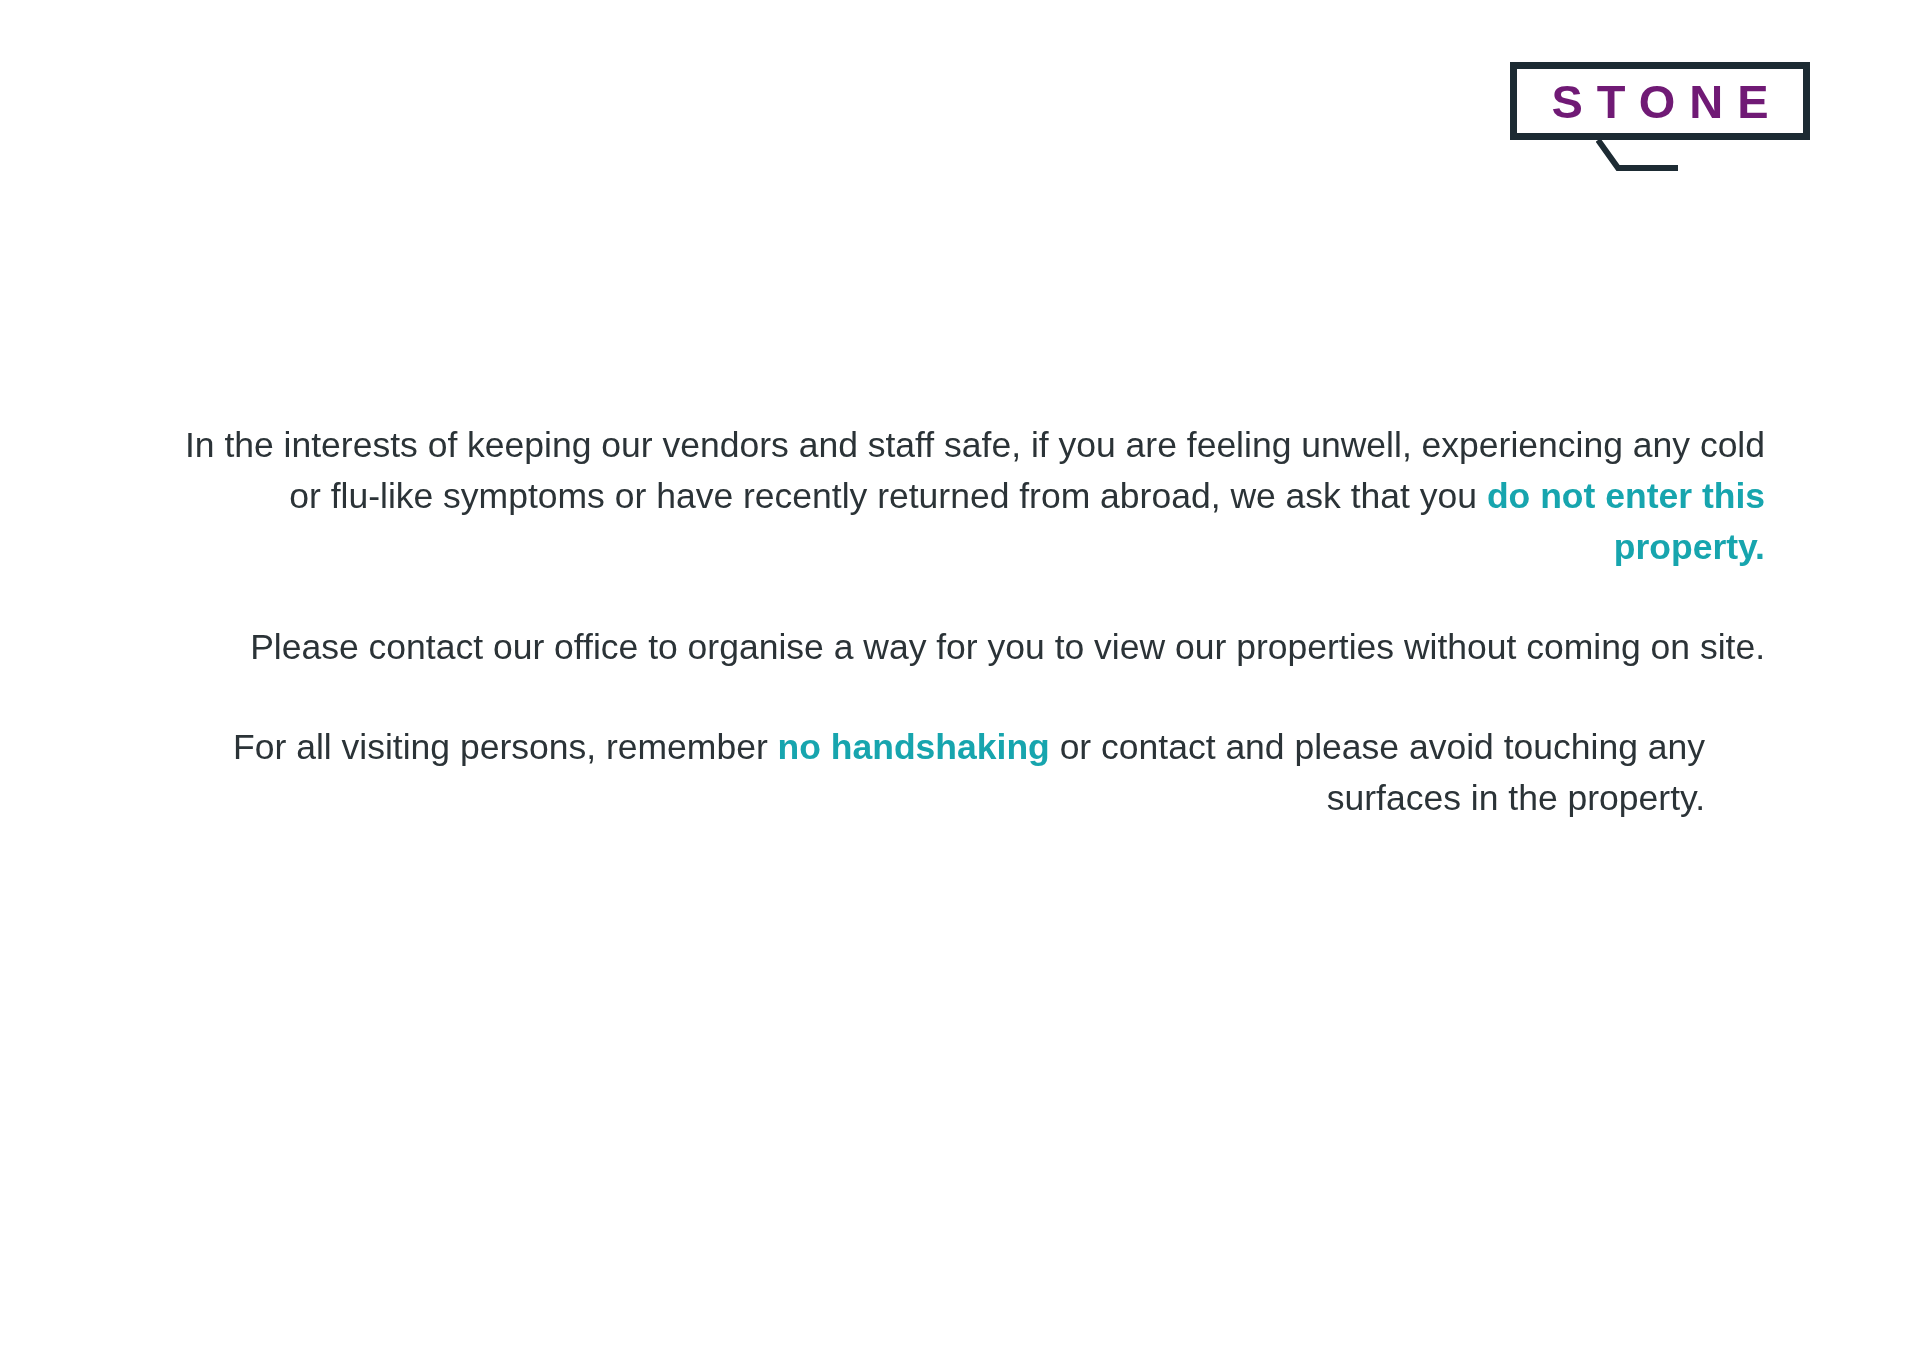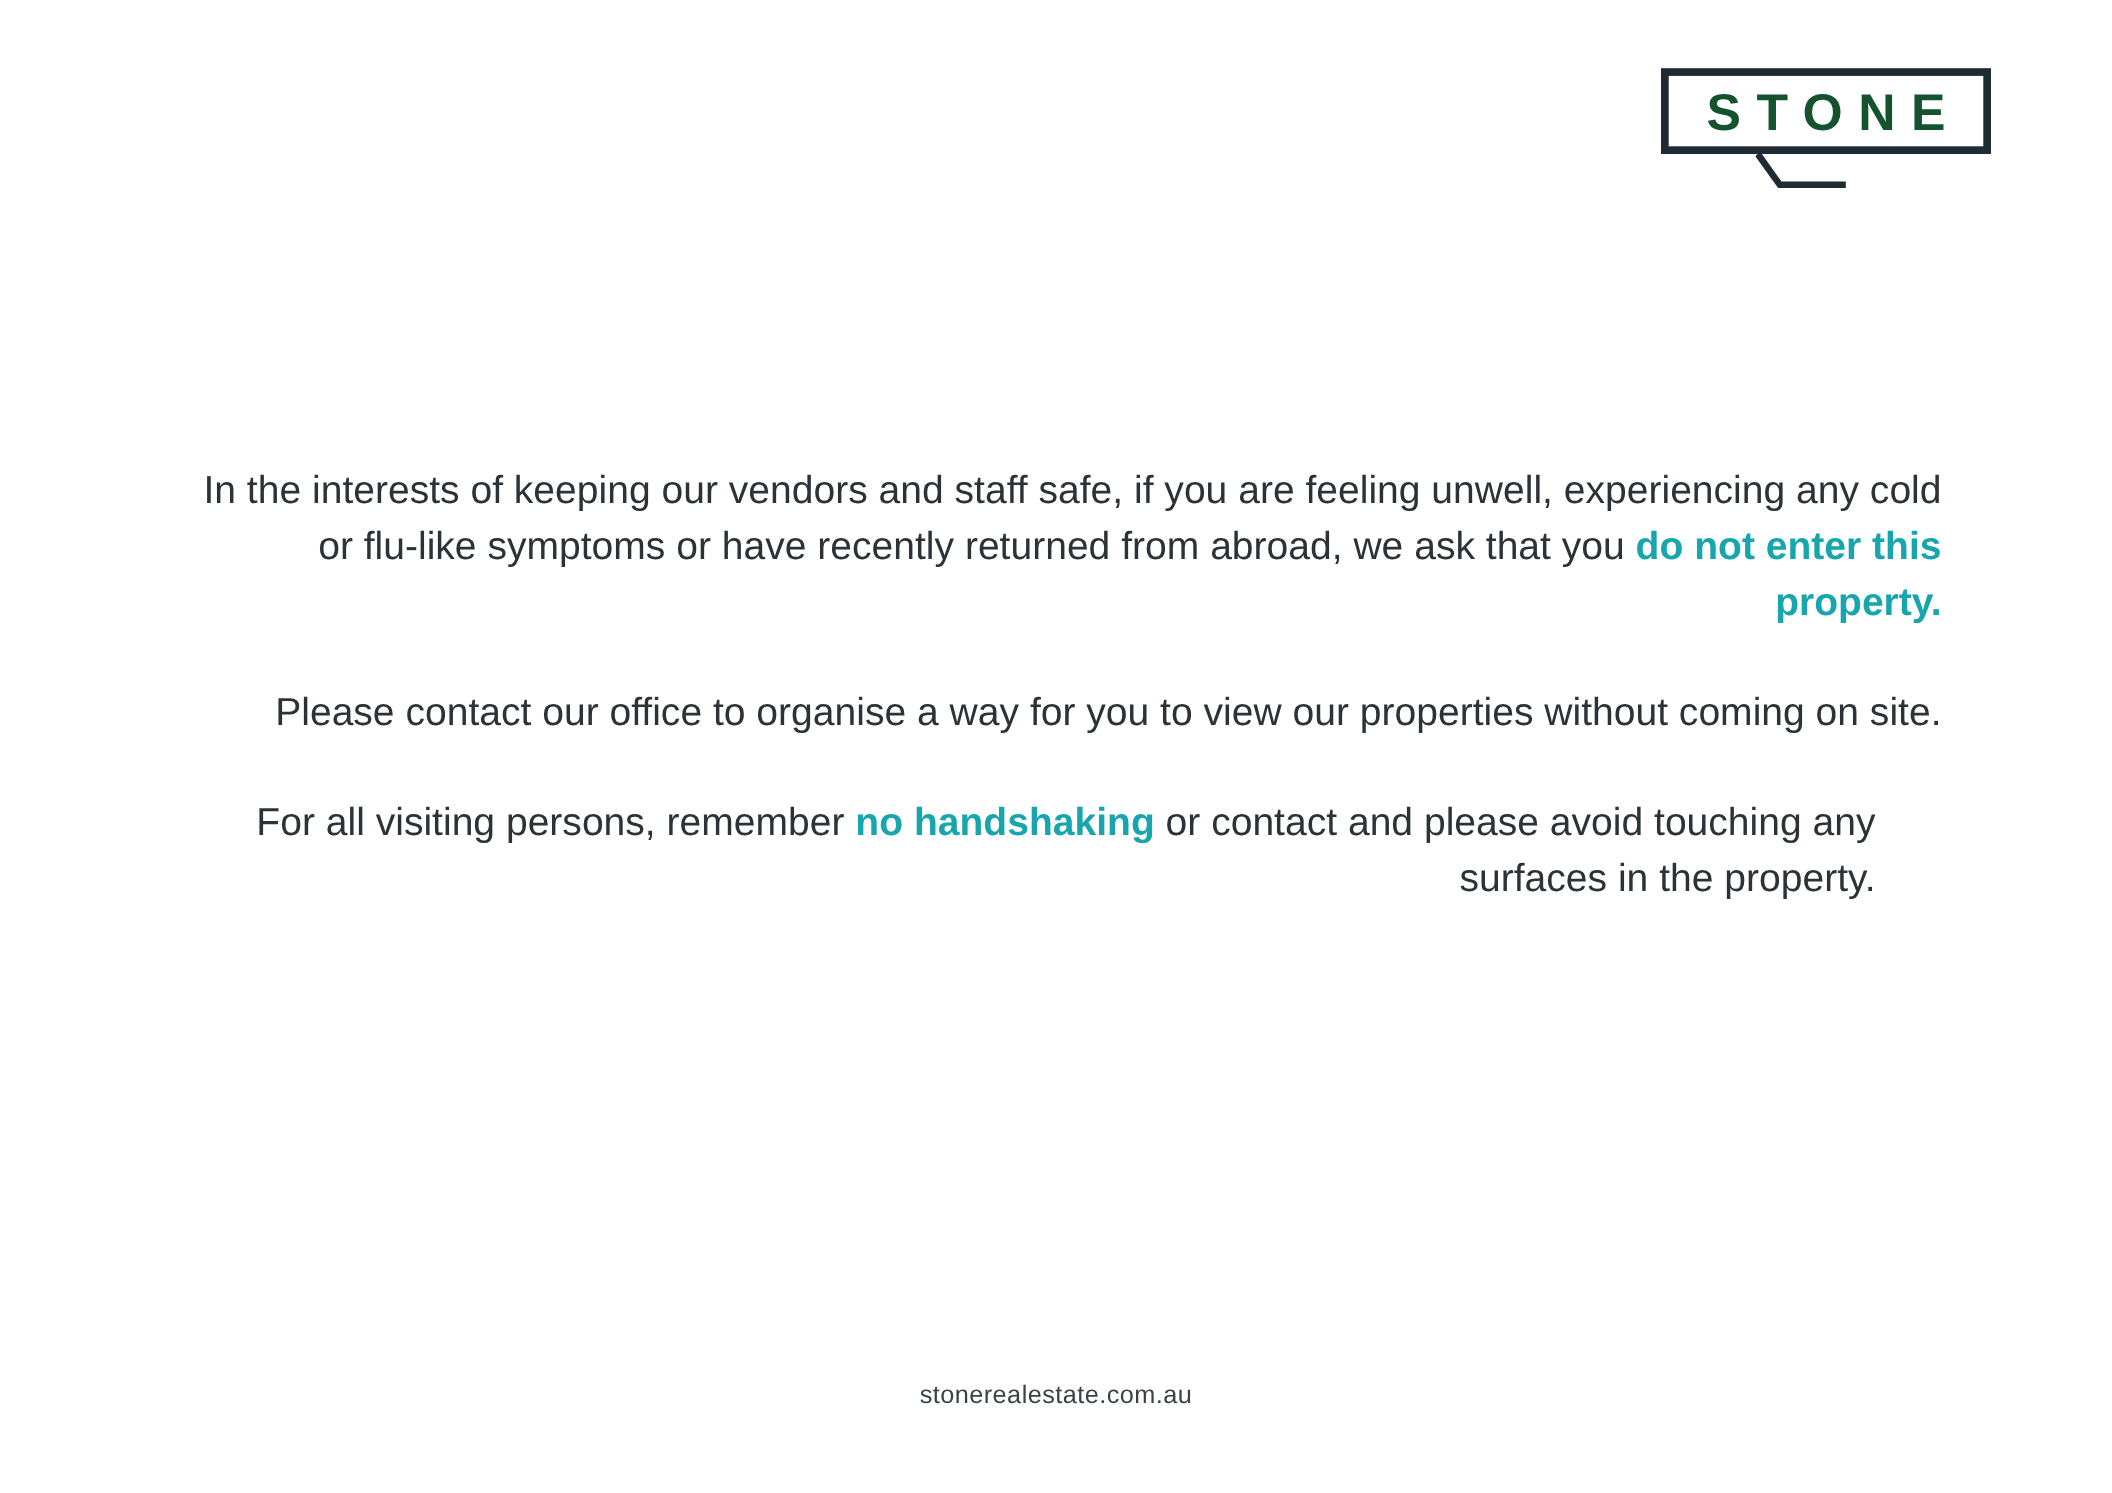--- a/index.html
+++ b/index.html
@@ -36,21 +36,21 @@
     box-sizing: border-box;
     display: flex;
     align-items: center;
     justify-content: center;
   }
   .logo-text {
     font-family: "Liberation Sans", sans-serif;
     font-weight: bold;
     font-size: 47px;
     letter-spacing: 14px;
-    color: #14532d;
+    color: #701a75;
     line-height: 1;
     padding-left: 14px;
   }
   .logo-tail {
     position: absolute;
     left: 86px;
     top: 76px;
     width: 84px;
     height: 34px;
   }
@@ -135,15 +135,14 @@
     </p>
 
 
 
     <p class="para narrow">
       <span>For all visiting persons, remember </span><span class="hl">no handshaking</span><span> or contact and please avoid touching any surfaces in the property.</span>
     </p>
 
   </div>
 
-  <div class="footer">stonerealestate.com.au</div>
 
 </div>
 
 </body></html>

